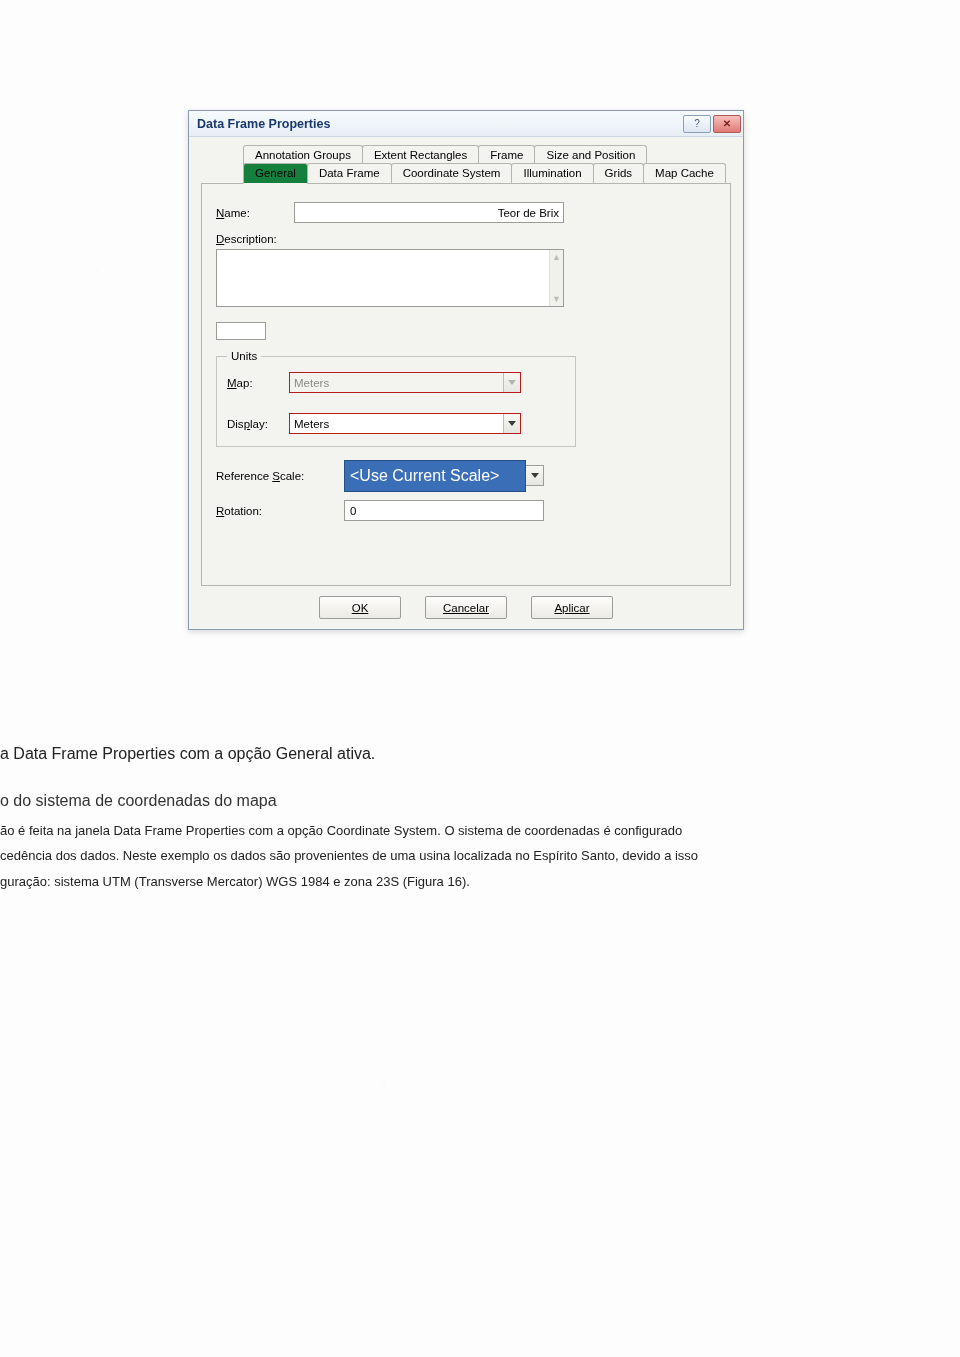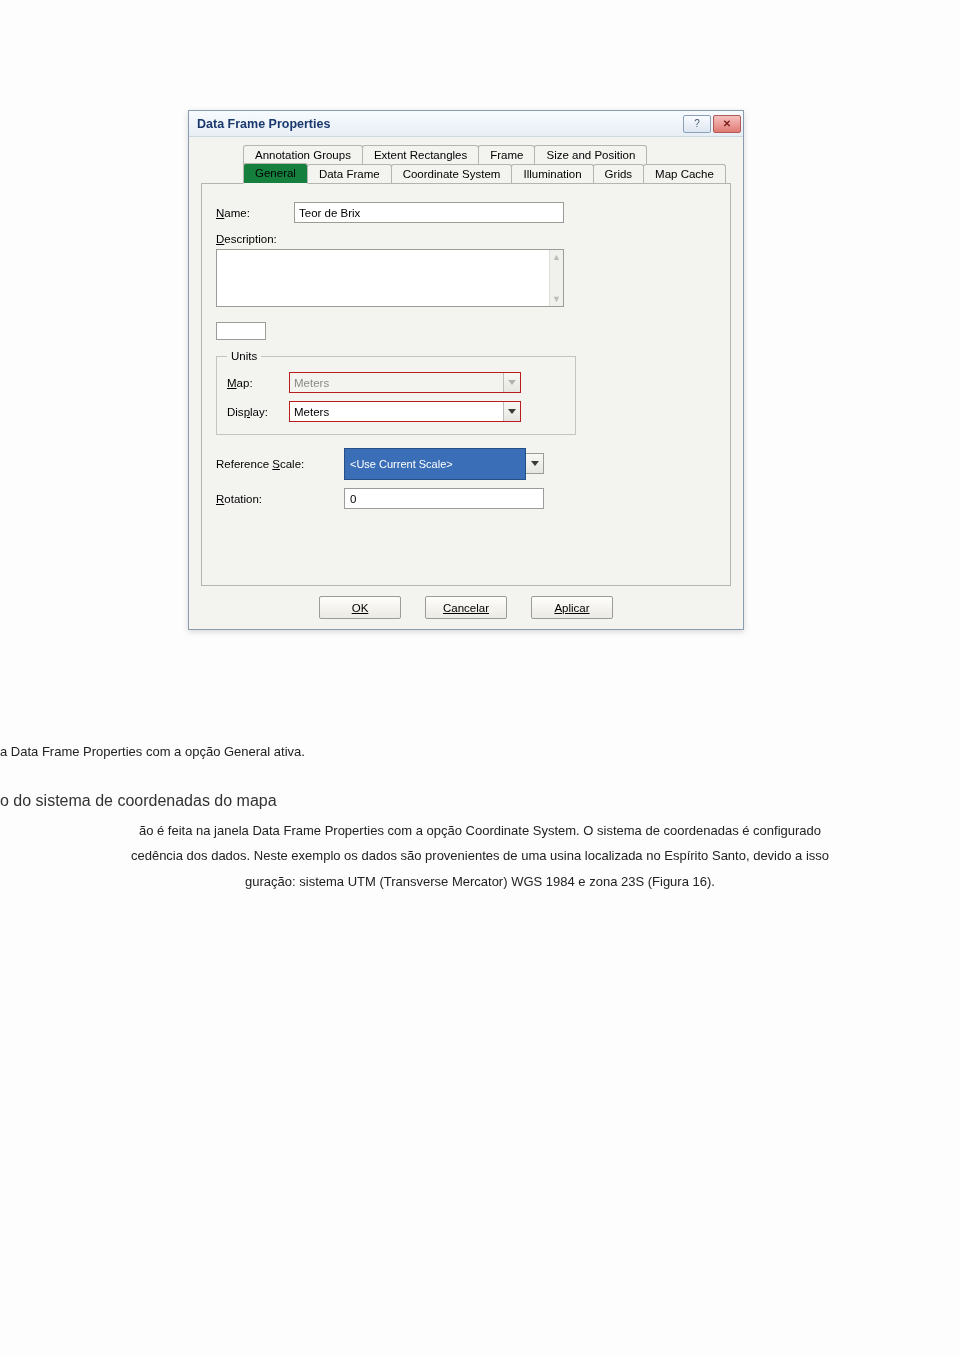--- a/index.html
+++ b/index.html
@@ -65,21 +65,21 @@
     }
     .dialog-body {
       padding: 8px 12px 10px 12px;
       background: #f3f3f0;
       height: calc(100% - 26px);
       display: flex;
       flex-direction: column;
     }
     .tabs-row {
       display: flex;
-      align-items: center;
+      align-items: flex-start;
       border-bottom: none;
       margin-bottom: -1px;
       padding-left: 42px;
     }
     .tabs-row.row2 { margin-top: -1px; }
     .tab {
       padding: 3px 11px 4px 11px;
       background: #f3f3f0;
       border: 1px solid #b5b5b0;
       border-bottom: none;
@@ -114,20 +114,21 @@
     }
     .underline { text-decoration: underline; }
     .text-input {
       border: 1px solid #9b9b97;
       background: #fff;
       height: 21px;
       padding: 2px 4px;
       font-family: inherit;
       font-size: 11.5px;
       flex: 1;
+      text-align: right;
     }
     .text-input.wide { width: 270px; flex: none; }
     .textarea {
       width: 348px;
       height: 58px;
       border: 1px solid #9b9b97;
       background: #fff;
       resize: none;
       font-family: inherit;
       font-size: 11.5px;
@@ -185,21 +186,21 @@
       border-right: 4px solid transparent;
       border-top: 5px solid #3a3a38;
     }
     .combo.disabled .combo-btn::after { border-top-color: #b5b5b0; }
     .ref-row { display: flex; align-items: center; margin-bottom: 14px; }
     .ref-row .lbl { width: 128px; font-size: 11.5px; }
     .ref-combo {
       display:inline-flex; height:21px; width:200px; align-items:center;
     }
     .ref-text {
-      flex:1; background:#3a6fb7; color:#fff; padding:15px 5px; font-size:11px;
+      flex:1; background:#3a6fb7; color:#fff; padding:15px 5px; font-size:16px;
       border:1px solid #264f86; height:100%; display:flex; align-items:center;
     }
     .ref-dd {
       width:18px; height:100%; border:1px solid #9b9b97; border-left:none;
       background:linear-gradient(#f7f7f4,#e6e6e1);
       display:flex;align-items:center;justify-content:center;
     }
     .ref-dd::after {
       content:""; border-left:4px solid transparent;border-right:4px solid transparent;border-top:5px solid #3a3a38;
     }
@@ -221,21 +222,21 @@
       background: linear-gradient(#fdfdfb,#eceae4);
       border-radius: 2px;
       font-family: inherit; font-size: 11.5px;
       padding: 0 10px;
       cursor: default;
     }
     .caption-text {
       position: absolute;
       left: 0; top: 742px;
       font-family: Verdana, sans-serif;
-      font-size: 13px;
+      font-size: 16px;
       color: #222;
       z-index: 2;
       line-height: 1.5;
       max-width: 960px;
     }
     .heading-text {
       position: absolute;
       left: 0; top: 792px;
       font-family: Verdana, sans-serif;
       font-size: 16px;
@@ -245,21 +246,20 @@
     .body-text {
       position: absolute;
       left: 0; top: 818px;
       font-family: Verdana, sans-serif;
       font-size: 13px;
       color: #222;
       z-index: 2;
       line-height: 1.95;
       width: 960px;
       white-space: pre-line;
-      text-align: center;
     }
   </style>
 </head>
 <body>
 
 <div class="noise-bg"></div>
 
 <div class="dialog">
   <div class="titlebar">
     <div class="titlebar-title">Data Frame Properties</div>
@@ -303,21 +303,21 @@
           </div>
         </div>
       </div>
 
       <div style="margin-bottom:6px;">
         <input class="small-input" value="" style="">
       </div>
 
       <fieldset class="units">
         <legend>Units</legend>
-        <div class="field-row" style="margin-bottom:8px;">
+        <div class="field-row" style="margin-bottom:20px;">
           <div class="field-label" style="width:62px;"><span class="underline">M</span><span>ap:</span></div>
           <div class="combo disabled">
             <div class="combo-text">Meters</div>
             <div class="combo-btn"></div>
           </div>
         </div>
         <div class="field-row" style="margin-bottom:0;">
           <div class="field-label" style="width:62px;"><span>Dis</span><span class="underline">p</span><span>lay:</span></div>
           <div class="combo">
             <div class="combo-text">Meters</div>

